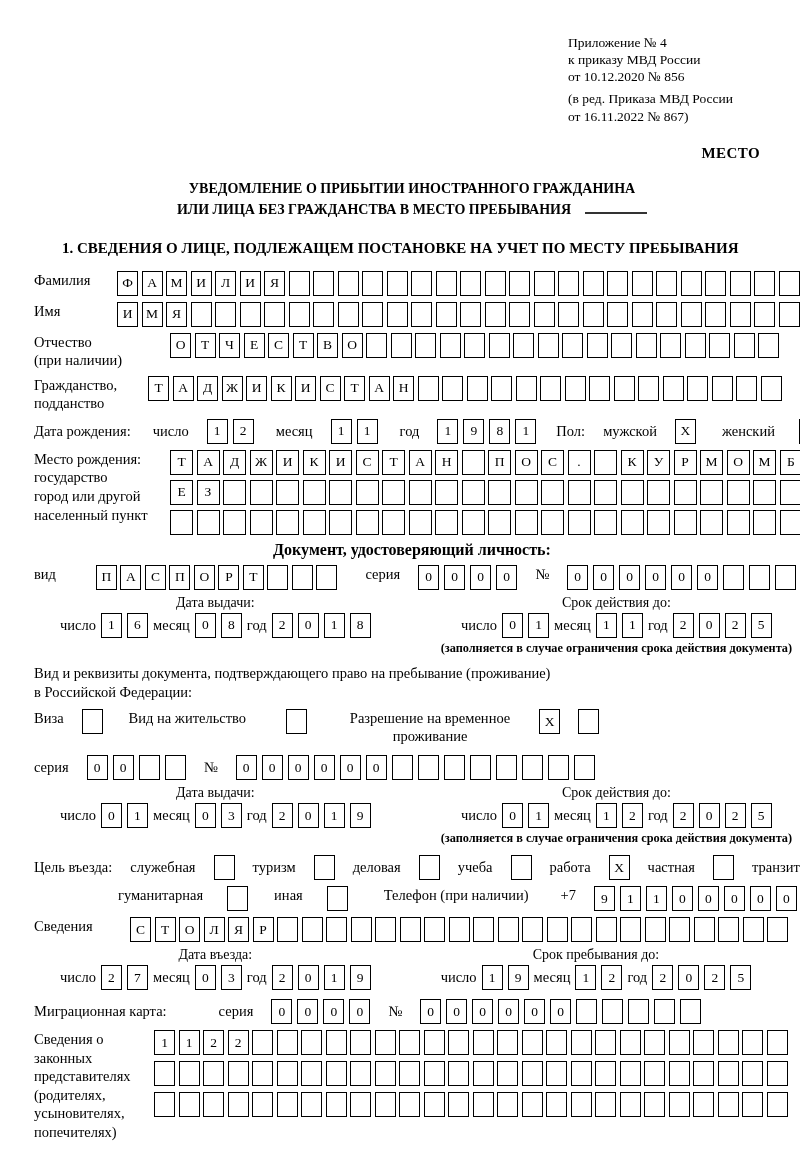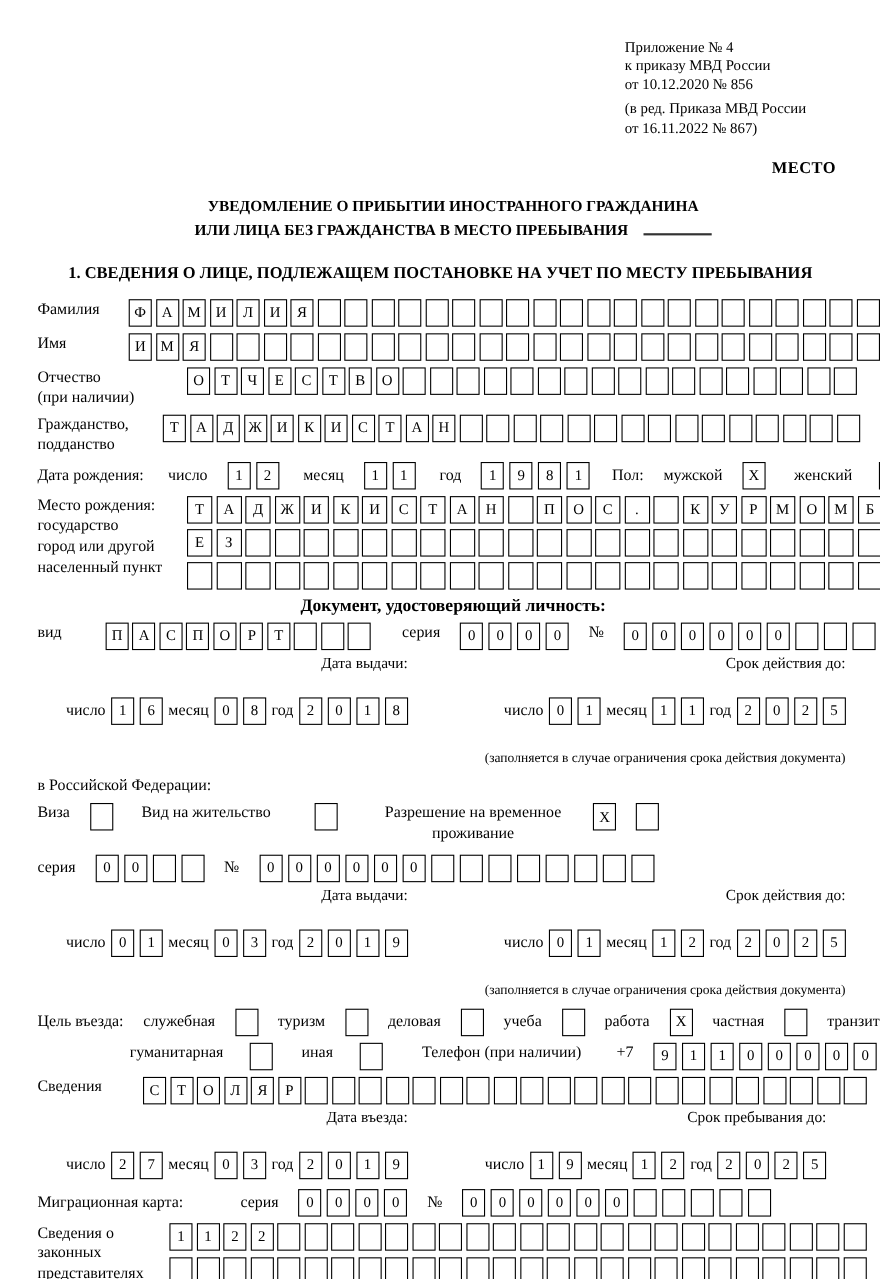--- a/index.html
+++ b/index.html
@@ -18,26 +18,26 @@
   .cells{display:flex;gap:3.5px;flex-shrink:0;}
   .cell{box-sizing:border-box;width:21px;height:25px;border:1.7px solid #000;
         display:inline-flex;align-items:center;justify-content:center;
         font-size:13.5px;flex-shrink:0;background:#fff;}
   .wide .cell{width:23px;}
   .dcells{gap:5px;}
   .dlbl{flex-shrink:0;margin-left:4px;}
   .cellcol{display:flex;flex-direction:column;gap:5px;}
   .doc-head{text-align:center;font-weight:bold;font-size:16px;margin-top:6px;}
   .dates-row{display:flex;margin-top:5px;}
-  .dcol{display:flex;flex-direction:column;align-items:flex-end;gap:20px;}
+  .dcol{display:flex;flex-direction:column;align-items:center;}
   .dc-left{margin-left:26px;}
   .dc-right{margin-left:70px;}
   .dhead{font-size:14px;margin-bottom:2px;}
   .dfields{display:flex;align-items:center;gap:5px;}
-  .note{font-size:12.3px;margin-top:3px;white-space:nowrap;}
+  .note{font-size:12.3px;margin-top:3px;white-space:nowrap;font-weight:bold;}
   .plain{margin-top:8px;line-height:1.35;}
   .optlbl{text-align:center;line-height:1.25;}
 </style>
 </head>
 <body>
 
 <div class="page">
 
   <div class="appendix">
     <div>Приложение № 4</div>
@@ -394,20 +394,21 @@
             <span class="cell">0</span>
             <span class="cell">2</span>
             <span class="cell">5</span>
           </div>
       </div>
       <div class="note">(заполняется в случае ограничения срока действия документа)</div>
     </div>
   </div>
 
   <div class="plain">
+    <div>Вид и реквизиты документа, подтверждающего право на пребывание (проживание)</div>
     <div>в Российской Федерации:</div>
   </div>
 
   <div class="frow">
     <span class="flabel">Виза</span>
     <div class="cells">
         <span class="cell"></span>
       </div>
     <span class="flabel" style="margin-left:8px">Вид на жительство</span>
     <div class="cells" style="margin-left:22px">

